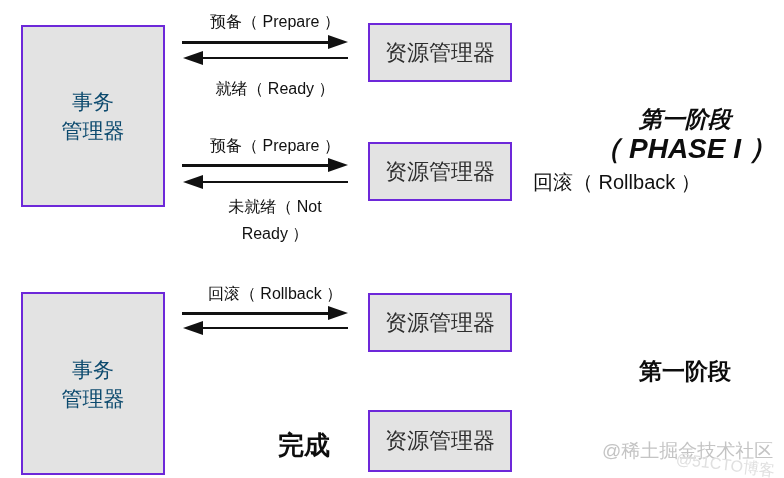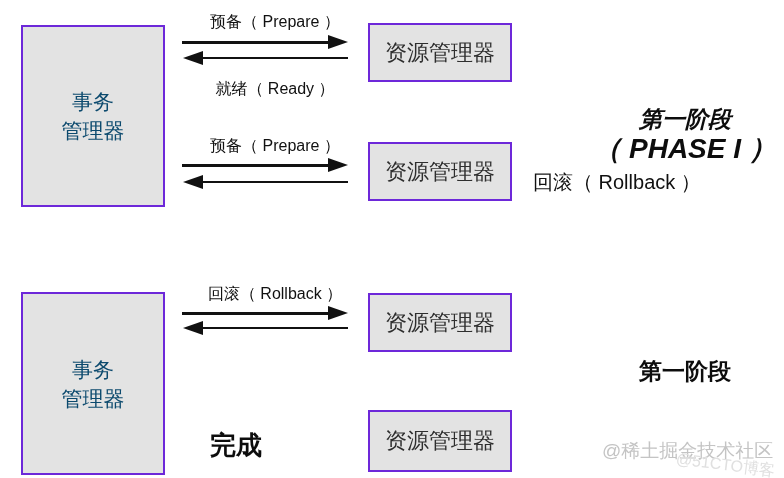--- a/index.html
+++ b/index.html
@@ -40,21 +40,21 @@
     position:absolute; left:592px; width:186px; text-align:center;
     font-weight:bold; color:#0d0d0d;
   }
   .phase-title .cn { display:block; font-size:23px; line-height:30px; }
   .phase-title .en { display:block; font-size:28px; line-height:29px; white-space:nowrap; }
   .side-note {
     position:absolute; left:533px; top:169px; width:210px;
     font-size:20px; color:#111; white-space:nowrap;
   }
   .done-label {
-    position:absolute; left:210px; top:428px; width:120px; text-align:left;
+    position:absolute; left:210px; top:428px; width:120px; text-align:right;
     font-size:26px; font-weight:bold; color:#0d0d0d;
   }
   .wm1 {
     position:absolute; left:602px; top:438px; width:190px;
     font-size:19px; color:#c4c4c4; white-space:nowrap;
   }
   .wm2 {
     position:absolute; left:676px; top:449px; width:140px;
     font-size:16px; color:#e0e0e0; white-space:nowrap;
     transform:rotate(7deg); transform-origin:left center;
@@ -92,20 +92,24 @@
 
   <div class="msg-label" style="top:134px;">预备（ Prepare ）</div>
   <div class="arr right" style="left:182px; top:158px; width:166px;">
     <div class="shaft"></div>
     <div class="head"></div>
   </div>
   <div class="arr left" style="left:183px; top:175px; width:165px;">
     <div class="shaft"></div>
     <div class="head"></div>
   </div>
+  <div class="msg-label" style="top:193px; line-height:27px;">
+    <span class="ln">未就绪（ Not</span>
+    <span class="ln">Ready ）</span>
+  </div>
 
   <div class="phase-title" style="top:104px;font-style:italic;">
     <span class="cn">第一阶段</span>
     <span class="en">（ PHASE I ）</span>
   </div>
   <div class="side-note">回滚（ Rollback ）</div>
 
   <div class="box tm-box" style="top:292px; height:183px;">
     <div>
       <span class="ln" style="display:block">事务</span>

